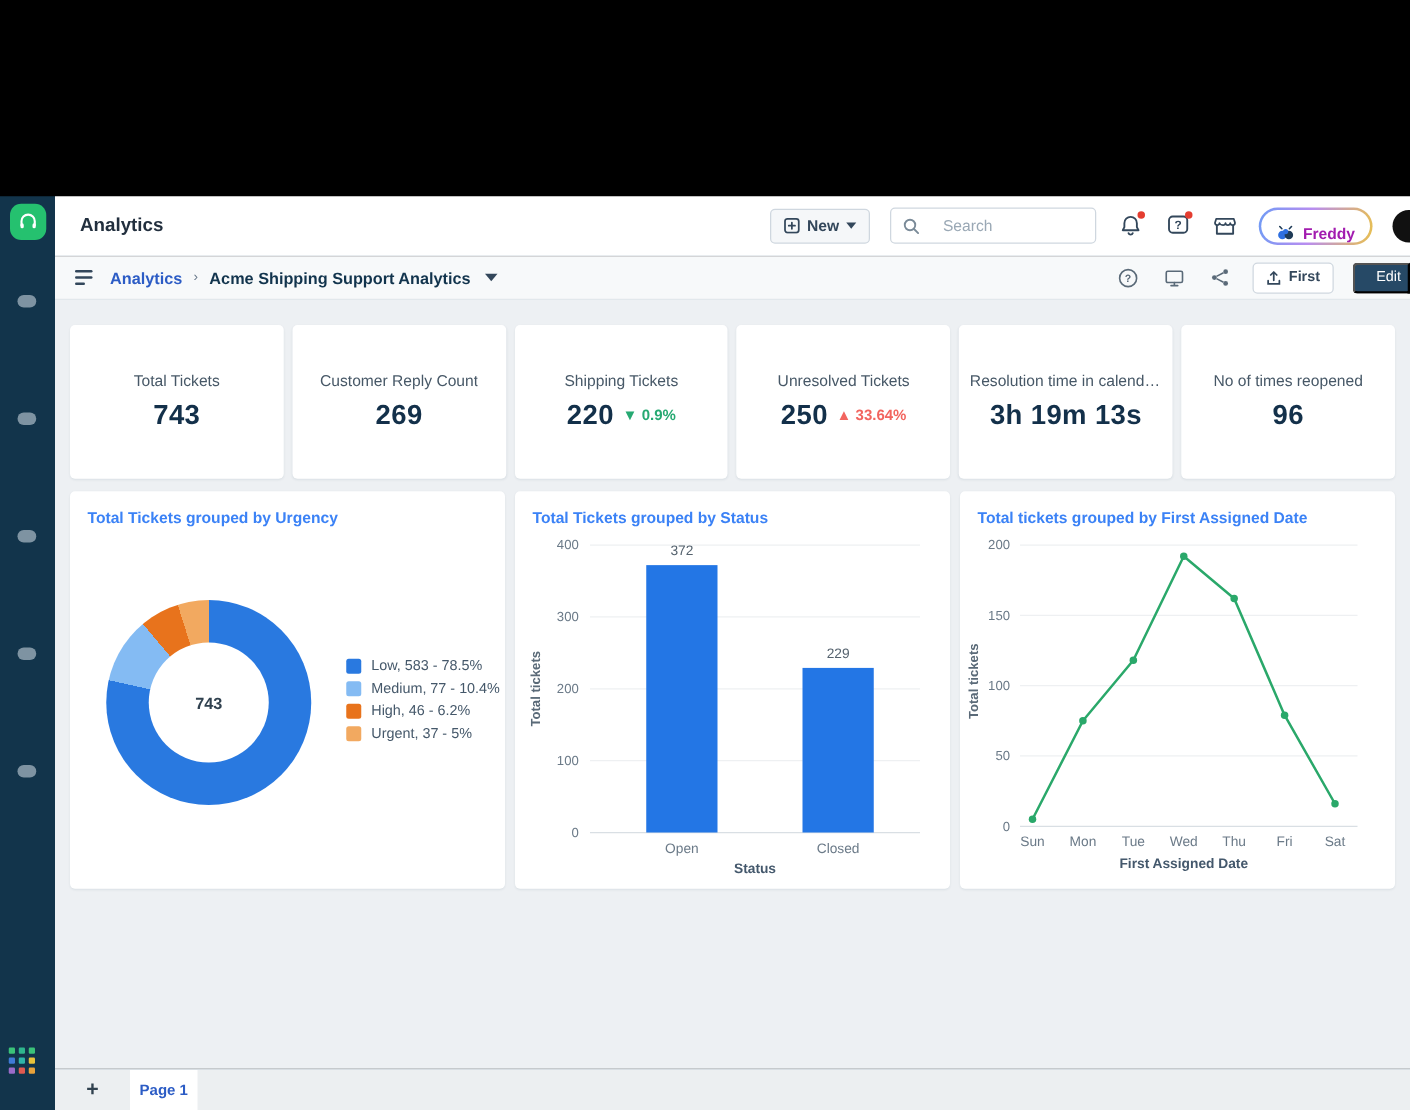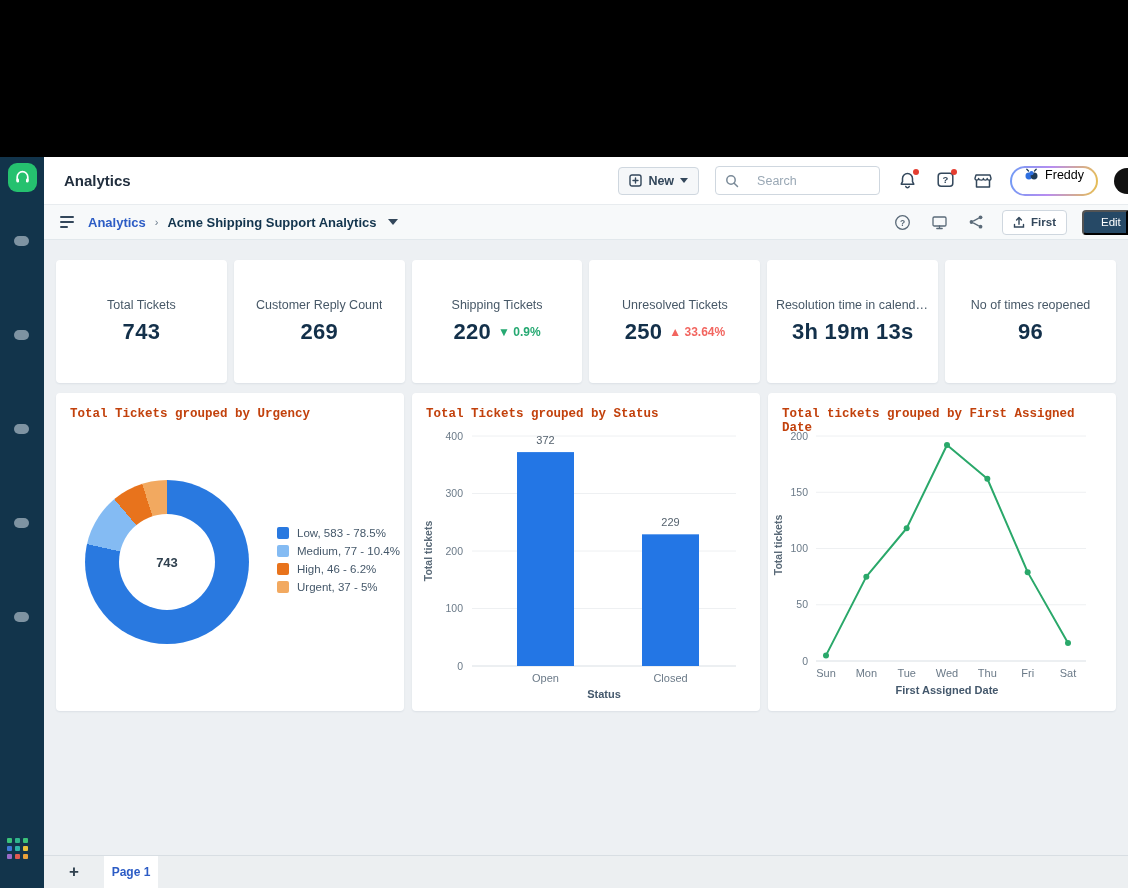--- a/index.html
+++ b/index.html
@@ -31,22 +31,22 @@
   .search-box { display:flex; align-items:center; gap:18px; width:165px; height:29px;
     background:#fff; border:1px solid #cfd7df; border-radius:4px; padding:0 9px; }
   .search-box input { border:none; outline:none; width:110px; font-size:12.5px; color:#33475b;
     font-family:"Liberation Sans", sans-serif; background:transparent; }
   .search-box input::placeholder { color:#9aa8b5; }
   .icon-btn { position:relative; width:22px; height:22px; display:flex; align-items:center;
     justify-content:center; cursor:pointer; }
   .red-dot { position:absolute; top:-1px; right:-1px; width:6px; height:6px; border-radius:50%; background:#e43d30; }
   .freddy-wrap { background:linear-gradient(100deg,#6f9bf5,#b88df0 45%,#e8c04e); padding:2px;
     border-radius:16px; cursor:pointer; }
-  .freddy { display:flex; align-items:flex-start; gap:6px; height:26px; padding:0 12px;
-    background:#fff; border-radius:14px; font-size:12.5px; font-weight:normal; color:#000000; }
+  .freddy { display:flex; align-items:flex-end; gap:6px; height:26px; padding:0 12px;
+    background:#fff; border-radius:14px; font-size:12.5px; font-weight:bold; color:#a21caf; }
   .avatar { width:26px; height:26px; border-radius:50%; background:#111; margin-right:-12px; flex:0 0 26px; }
 
   
   .toolbar { height:35px; background:#f7f9fa; border-bottom:1px solid #e2e8ec;
     display:flex; align-items:center; padding-left:16px; }
   .pages-icon { display:flex; flex-direction:column; gap:3px; margin-right:14px; cursor:pointer; }
   .pages-icon span { height:2px; background:#33475b; border-radius:1px; }
   .crumb-section { font-size:13px; font-weight:bold; color:#2c5cc5; cursor:pointer; }
   .crumb-sep { color:#68798a; font-size:11px; margin:0 9px; }
   .crumb-name { font-size:13px; font-weight:bold; color:#12344d; }
@@ -67,21 +67,21 @@
     display:flex; flex-direction:column; align-items:center; justify-content:center; gap:7px; cursor:pointer; }
   .stat-label { font-size:12.5px; color:#475867; max-width:90%; white-space:nowrap;
     overflow:hidden; text-overflow:ellipsis; }
   .stat-value-row { display:flex; align-items:center; gap:7px; }
   .stat-value { font-size:22px; font-weight:bold; color:#13304a; letter-spacing:.3px; }
   .stat-delta { font-size:12px; font-weight:bold; }
 
   .charts-row { display:grid; grid-template-columns:repeat(3,1fr); gap:8px; height:318px; }
   .chart-card { position:relative; background:#fff; border-radius:4px;
     box-shadow:0 1px 2px rgba(18,52,77,.08); padding:14px; overflow:hidden; cursor:pointer; }
-  .chart-title { font-size:12.5px; font-weight:bold; color:#c2410c;font-family:Liberation Mono, monospace; }
+  .chart-title { font-size:12.5px; font-weight:bold; color:#3b82f6; }
   .chart-svg { position:absolute; left:0; top:0; }
 
   .donut { position:absolute; left:29px; top:87px; width:164px; height:164px; border-radius:50%; }
   .donut-hole { position:absolute; left:50%; top:50%; width:96px; height:96px; border-radius:50%;
     background:#fff; transform:translate(-50%,-50%); display:flex; align-items:center; justify-content:center; }
   .donut-center { font-size:13px; font-weight:bold; color:#30414f; }
   .legend { position:absolute; left:221px; top:134px; display:flex; flex-direction:column; gap:6px; }
   .legend-row { display:flex; align-items:center; gap:8px; font-size:11.5px; color:#45586a; }
   .legend-sw { width:12px; height:12px; border-radius:2px; flex:0 0 12px; }
 

